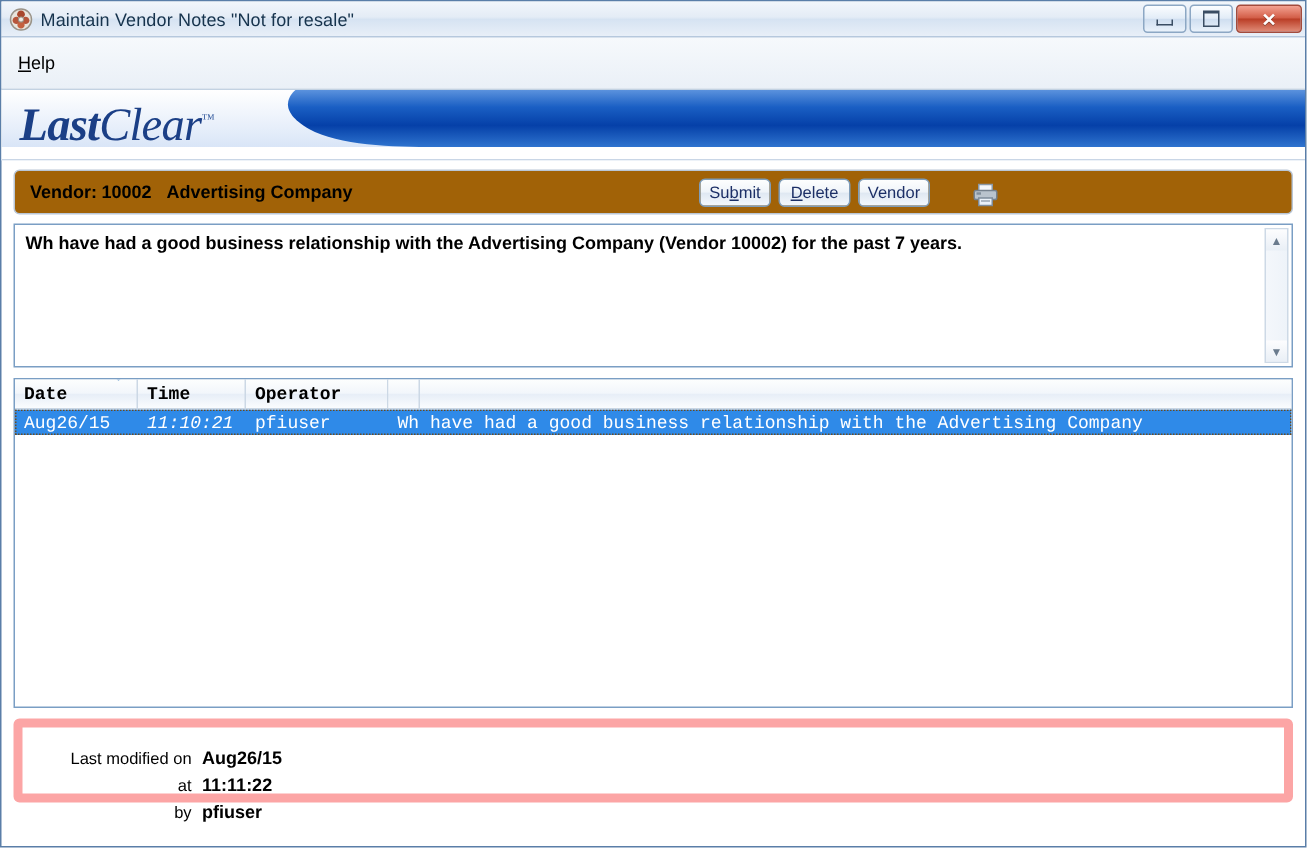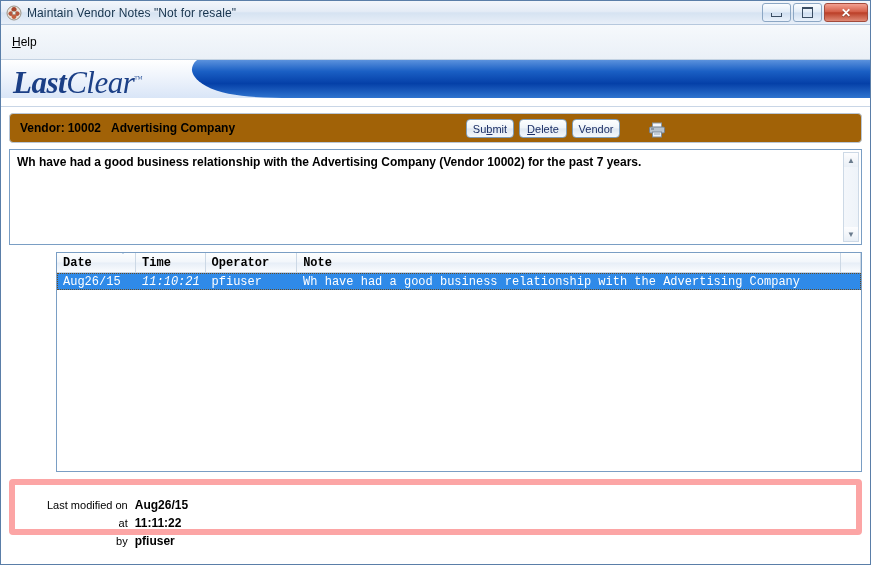--- a/index.html
+++ b/index.html
@@ -253,21 +253,20 @@
 
   
   .grid-panel {
     position: relative;
     margin-top: 7px;
     height: 220px;
     border: 1px solid #7a9ec4;
     background: #ffffff;
     box-sizing: border-box;
     overflow: hidden;
-    margin-left: 47px;
   }
   .grid-header {
     position: relative;
     height: 19px;
     display: flex;
     background: linear-gradient(to bottom, #fdfefe 0%, #f2f6fb 48%, #e7eef7 52%, #fafcfe 100%);
     border-bottom: 1px solid #c9d6e4;
   }
   .gh-cell {
     box-sizing: border-box;
@@ -441,23 +440,20 @@
           <div class="gh-cell" style="width: 82px;">
             <span>Date</span>
             <span class="sortmark"></span>
           </div>
           <div class="gh-cell" style="width: 72px;">
             <span>Time</span>
           </div>
           <div class="gh-cell" style="width: 95px; align-items: center;">
             <span>Operator</span>
           </div>
-          <div class="gh-cell" style="width: 565px;">
-            <span>Note</span>
-          </div>
           <div class="gh-cell" style="width: 21px;">
             <span></span>
           </div>
         </div>
       <div id="grid-body">
           <div class="grid-row selected">
             <div class="gr-cell" style="width: 82px;">Aug26/15</div>
             <div class="gr-cell" style="width: 72px; font-style: italic;">11:10:21</div>
             <div class="gr-cell" style="width: 95px;">pfiuser</div>
             <div class="gr-cell" style="width: 565px;">Wh have had a good business relationship with the Advertising Company</div>

